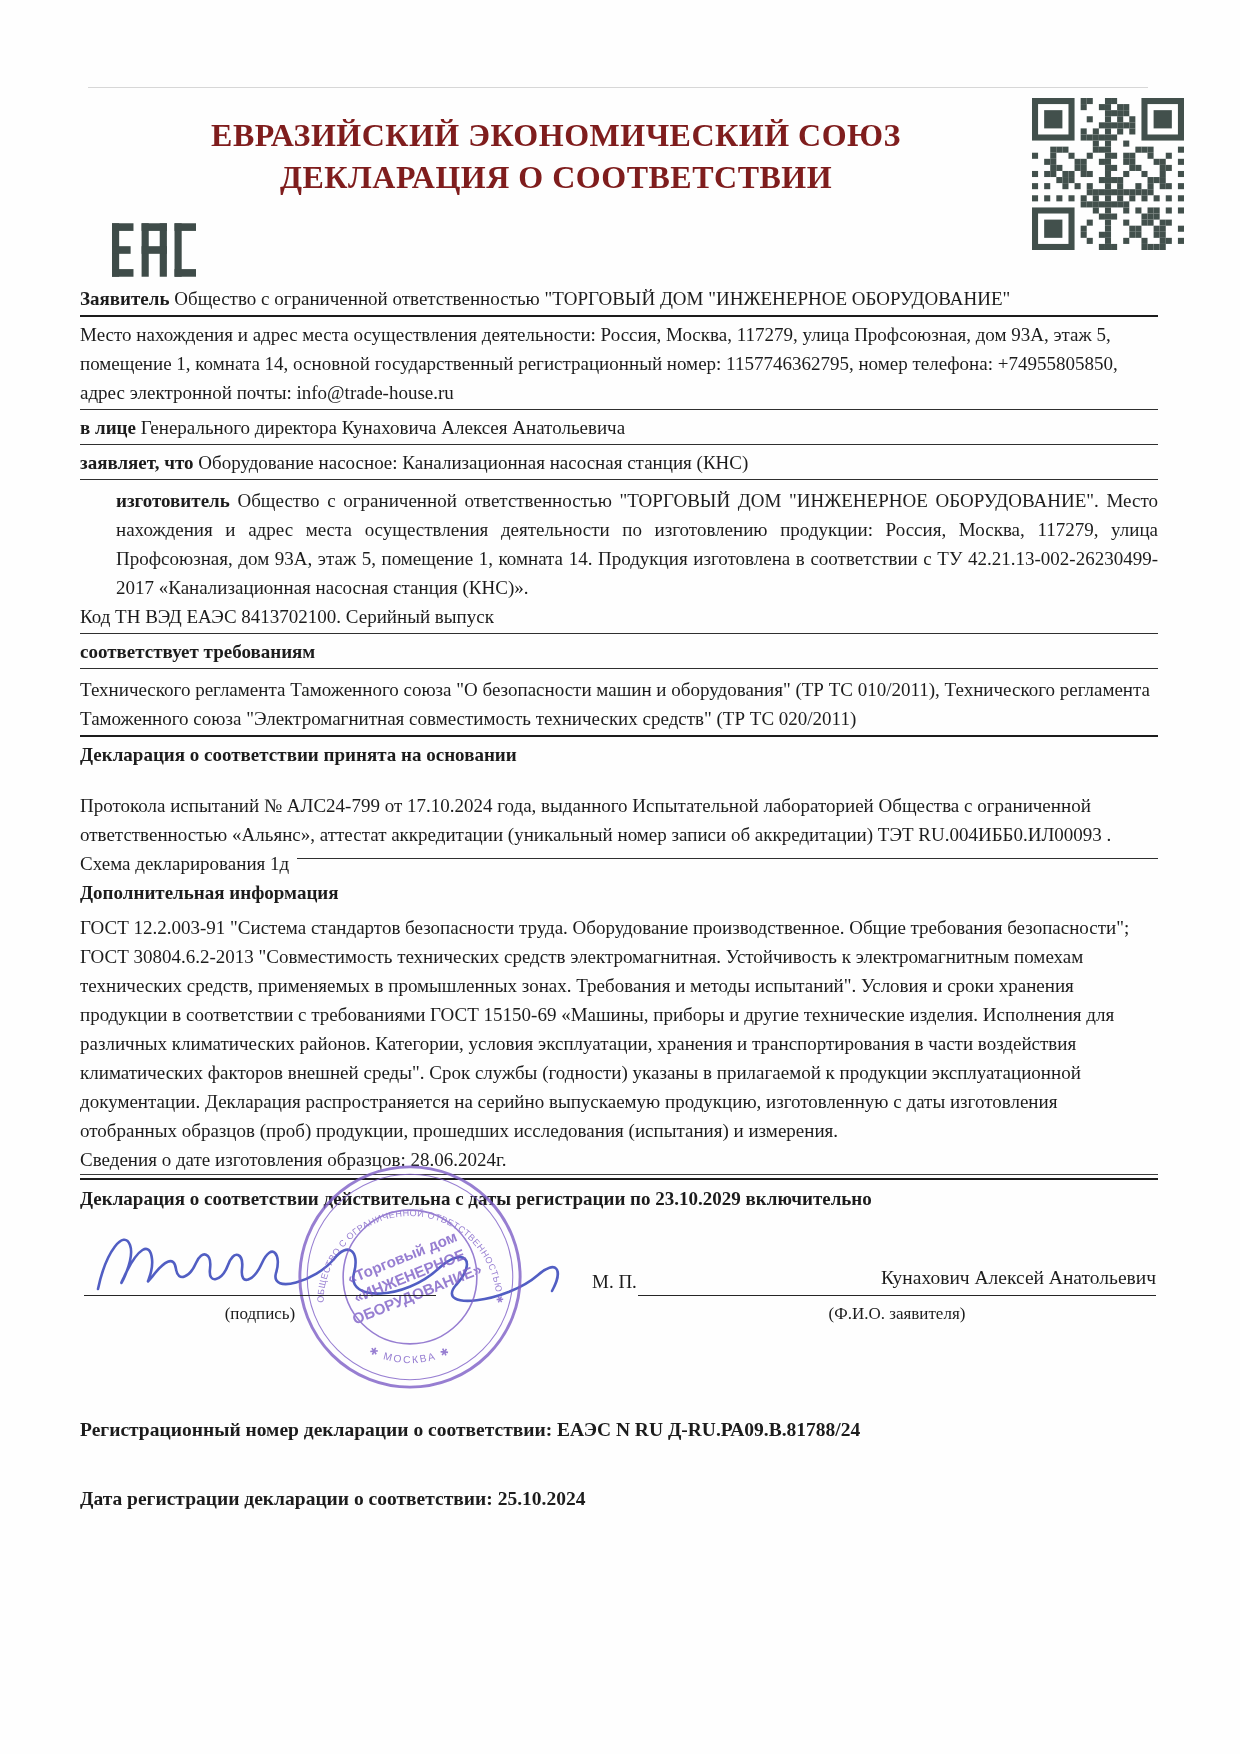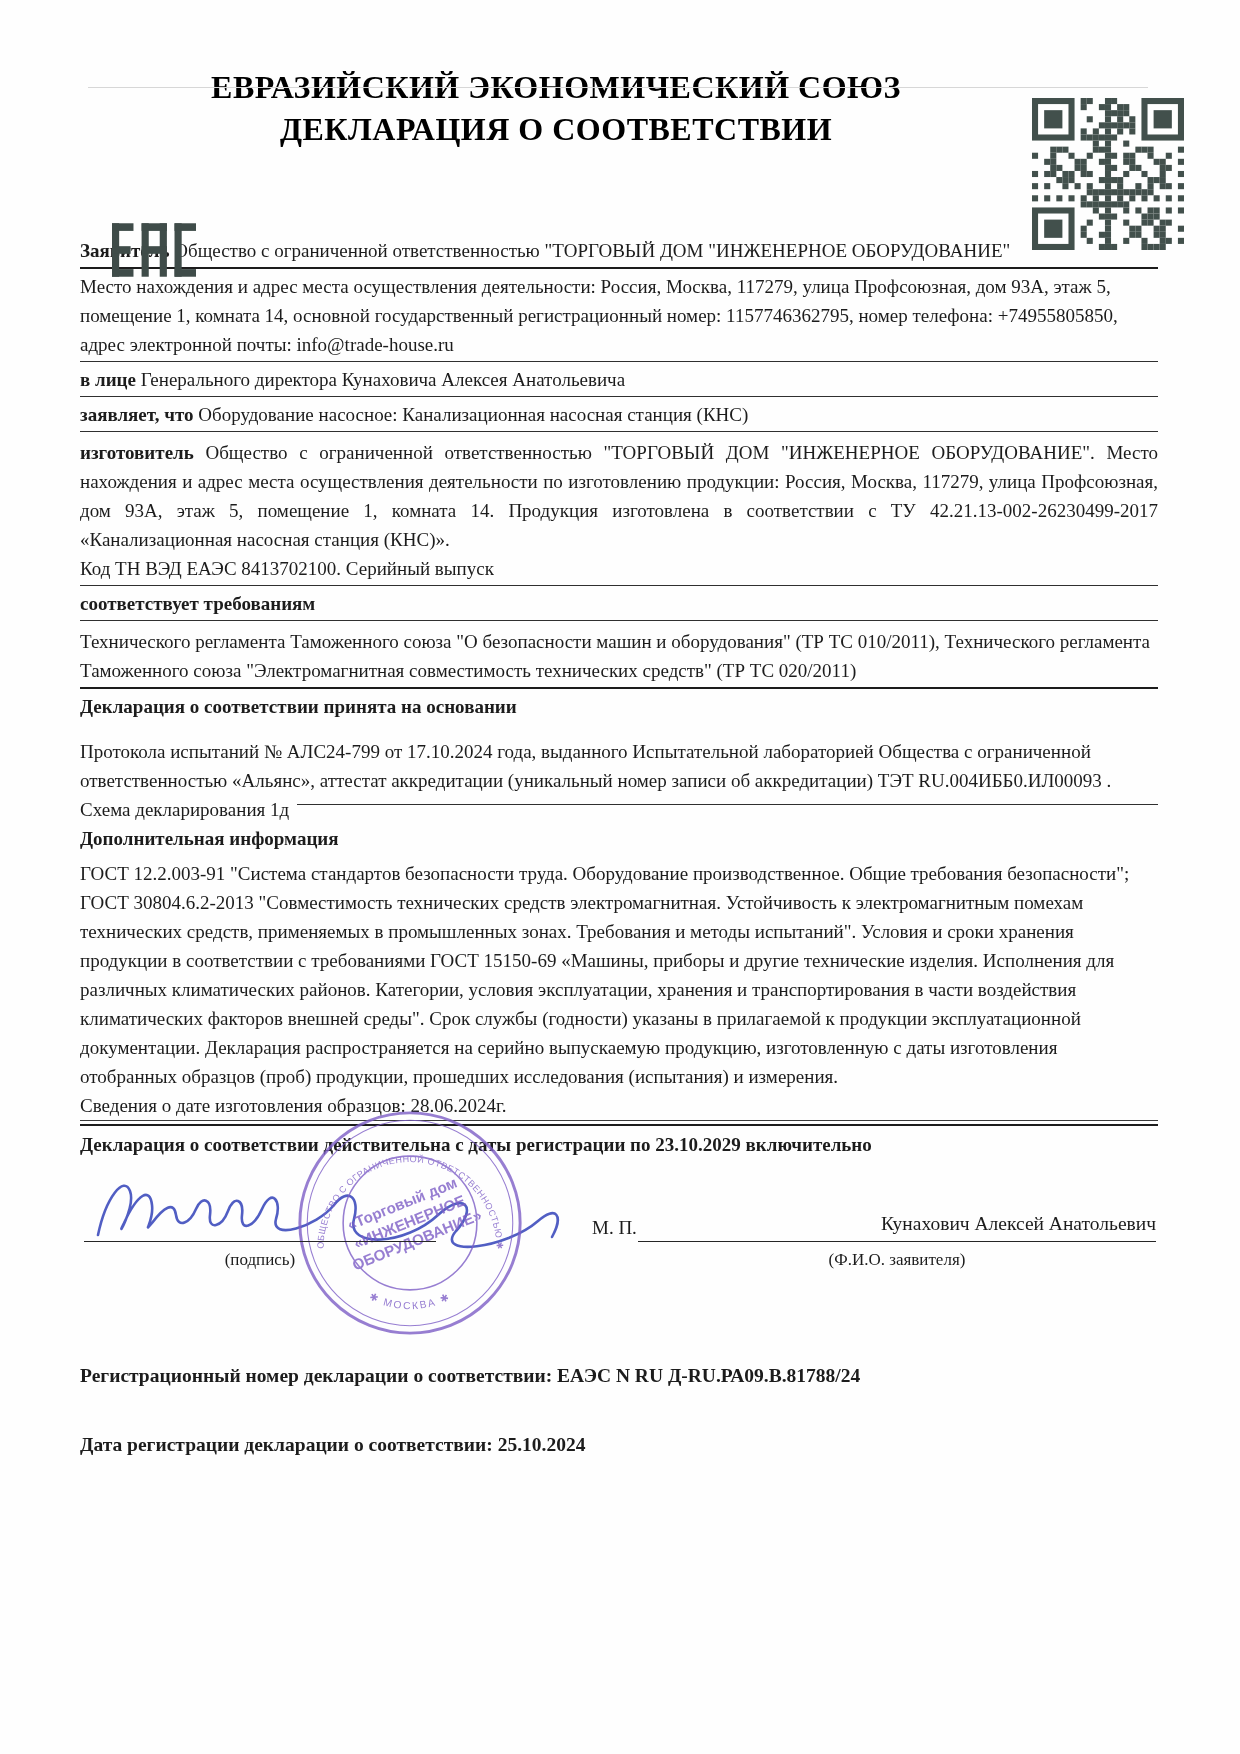--- a/index.html
+++ b/index.html
@@ -3,32 +3,32 @@
 <meta charset="utf-8">
 <style>
   html,body{margin:0;padding:0;background:#9a9a9a;}
   .page{
     position:relative;width:1240px;height:1754px;background:#fefefe;overflow:hidden;
     font-family:"Liberation Serif","DejaVu Serif",serif;color:#1c1c1c;
   }
   .scan-top{position:absolute;left:88px;right:92px;top:87px;border-top:1px solid #d7d7d7;}
   .eac-logo{position:absolute;left:112px;top:204px;}
   .qr{position:absolute;right:56px;top:98px;width:152px;height:152px;}
-  .title-wrap{padding-top:66px;margin-right:128px;text-align:center;color:#000000;}
+  .title-wrap{padding-top:114px;margin-right:128px;text-align:center;color:#7f1d1d;}
   .title-wrap .t{font-size:32px;font-weight:bold;line-height:42px;letter-spacing:.5px;}
   .content{padding:86px 82px 0 80px;font-size:19px;line-height:29px;}
   .para{margin:0;}
-  .just{text-align:justify;}
+  .just{text-align:justify;margin-left:36px;}
   .b{font-weight:bold;}
   .rule{border:0;border-top:1.6px solid #2f2f2f;margin:2px 0 3px;}
   .rule-thick{border-top:2.8px solid #1c1c1c;}
   .double-rule{height:3px;border-top:1.4px solid #3a3a3a;border-bottom:2.6px solid #1c1c1c;margin:0 0 4px;}
   .fill-line{display:flex;align-items:center;}
   .fill-line .fill{flex:1;border-bottom:1.7px solid #2f2f2f;transform:translateY(-5px);margin-left:8px;}
-  .mt6{margin-top:6px;} .mt8{margin-top:16px;}
+  .mt6{margin-top:6px;} .mt8{margin-top:22px;}
   .sig-block{position:relative;height:152px;margin-top:10px;}
   .sig-svg{position:absolute;left:6px;top:-12px;opacity:.92;}
   .stamp{position:absolute;left:212px;top:-64px;opacity:.8;}
   .sig-line-left{position:absolute;left:4px;top:72px;width:352px;border-top:1.8px solid #262626;}
   .sig-caption-left{position:absolute;left:4px;top:76px;width:352px;text-align:center;font-size:17px;}
   .mp{position:absolute;left:512px;top:44px;font-size:19px;}
   .sig-line-right{position:absolute;left:558px;top:72px;width:518px;border-top:1.8px solid #262626;}
   .fio{position:absolute;left:558px;top:40px;width:518px;text-align:right;font-size:19.5px;}
   .sig-caption-right{position:absolute;left:558px;top:76px;width:518px;text-align:center;font-size:17px;}
   .footer-line{font-weight:bold;font-size:19.5px;margin-top:40px;}

